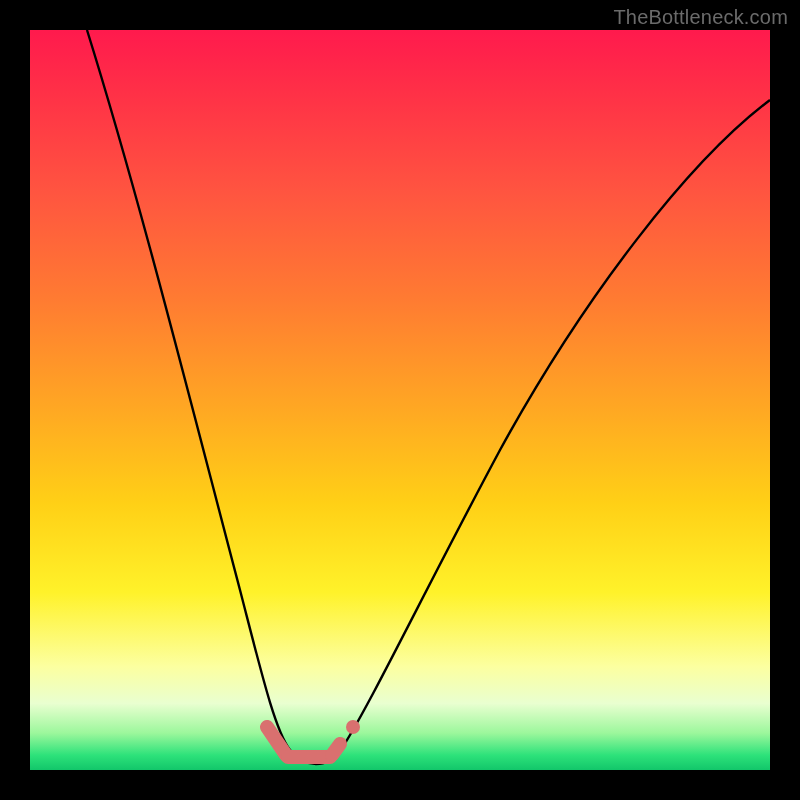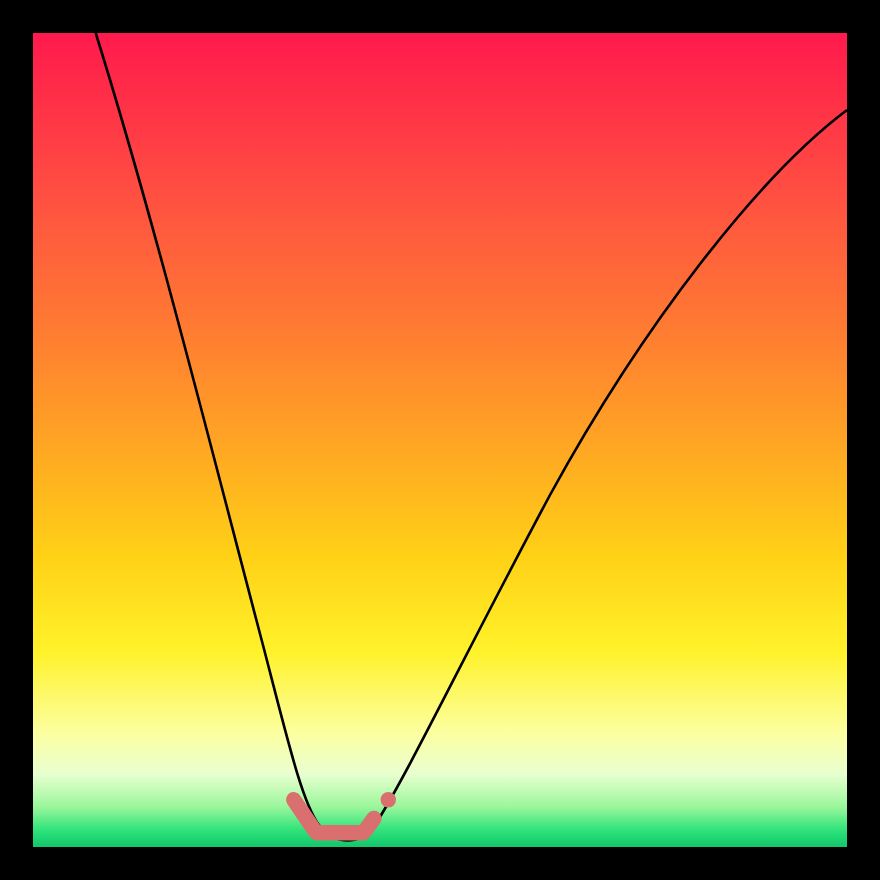--- a/index.html
+++ b/index.html
@@ -78,14 +78,15 @@
              C 555 265, 660 130, 740 70" fill="none" stroke="#000" stroke-width="2.4"></path>
 
     <g stroke="#d9706f" stroke-width="14" stroke-linecap="round" fill="none">
       <path d="M 237 697 L 256 725"></path>
       <path d="M 258 727 L 300 727"></path>
       <path d="M 302 725 L 310 714"></path>
     </g>
     <circle cx="323" cy="697" r="7" fill="#d9706f"></circle>
   </svg>
 
+  <div class="watermark">TheBottleneck.com</div>
 
 </div>
 
 </body></html>

